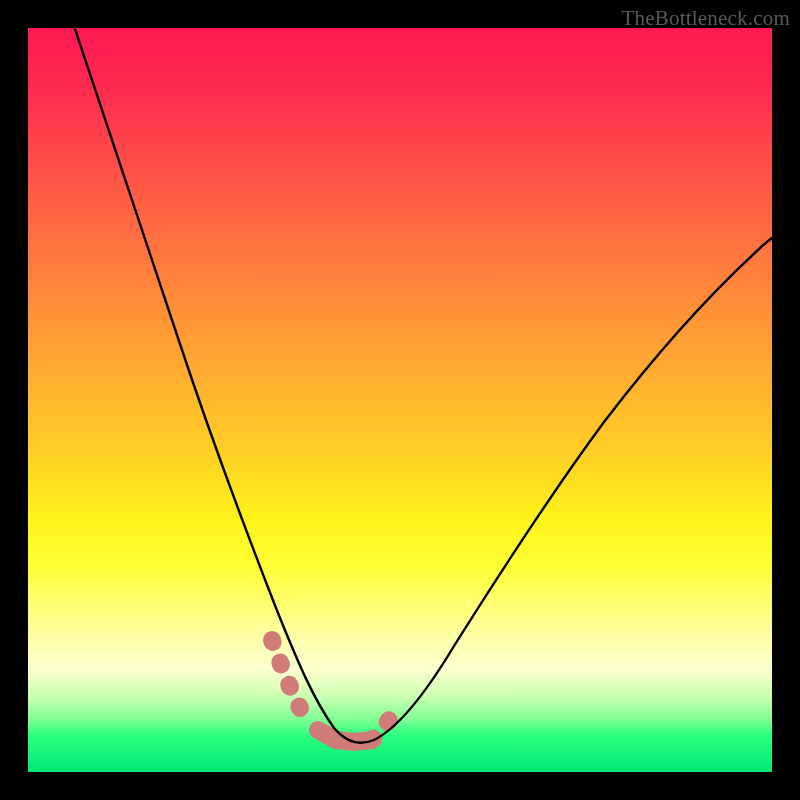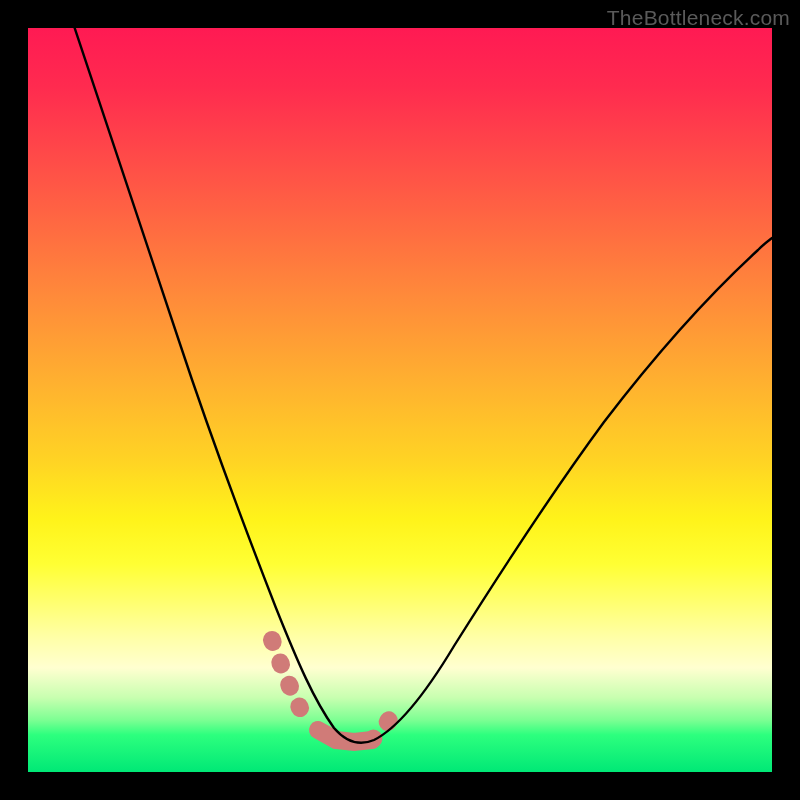--- a/index.html
+++ b/index.html
@@ -7,21 +7,21 @@
   .frame {
     position: relative;
     width: 800px;
     height: 800px;
     background: #000;
   }
   .watermark {
     position: absolute;
     top: 6px;
     right: 10px;
-    font-family: Liberation Sans, sans-serif;
+    font-family: Liberation Serif, serif;
     font-size: 21px;
     color: #5a5a5a;
     letter-spacing: 0.2px;
     z-index: 5;
   }
   .plot {
     position: absolute;
     left: 28px;
     top: 28px;
     width: 744px;

